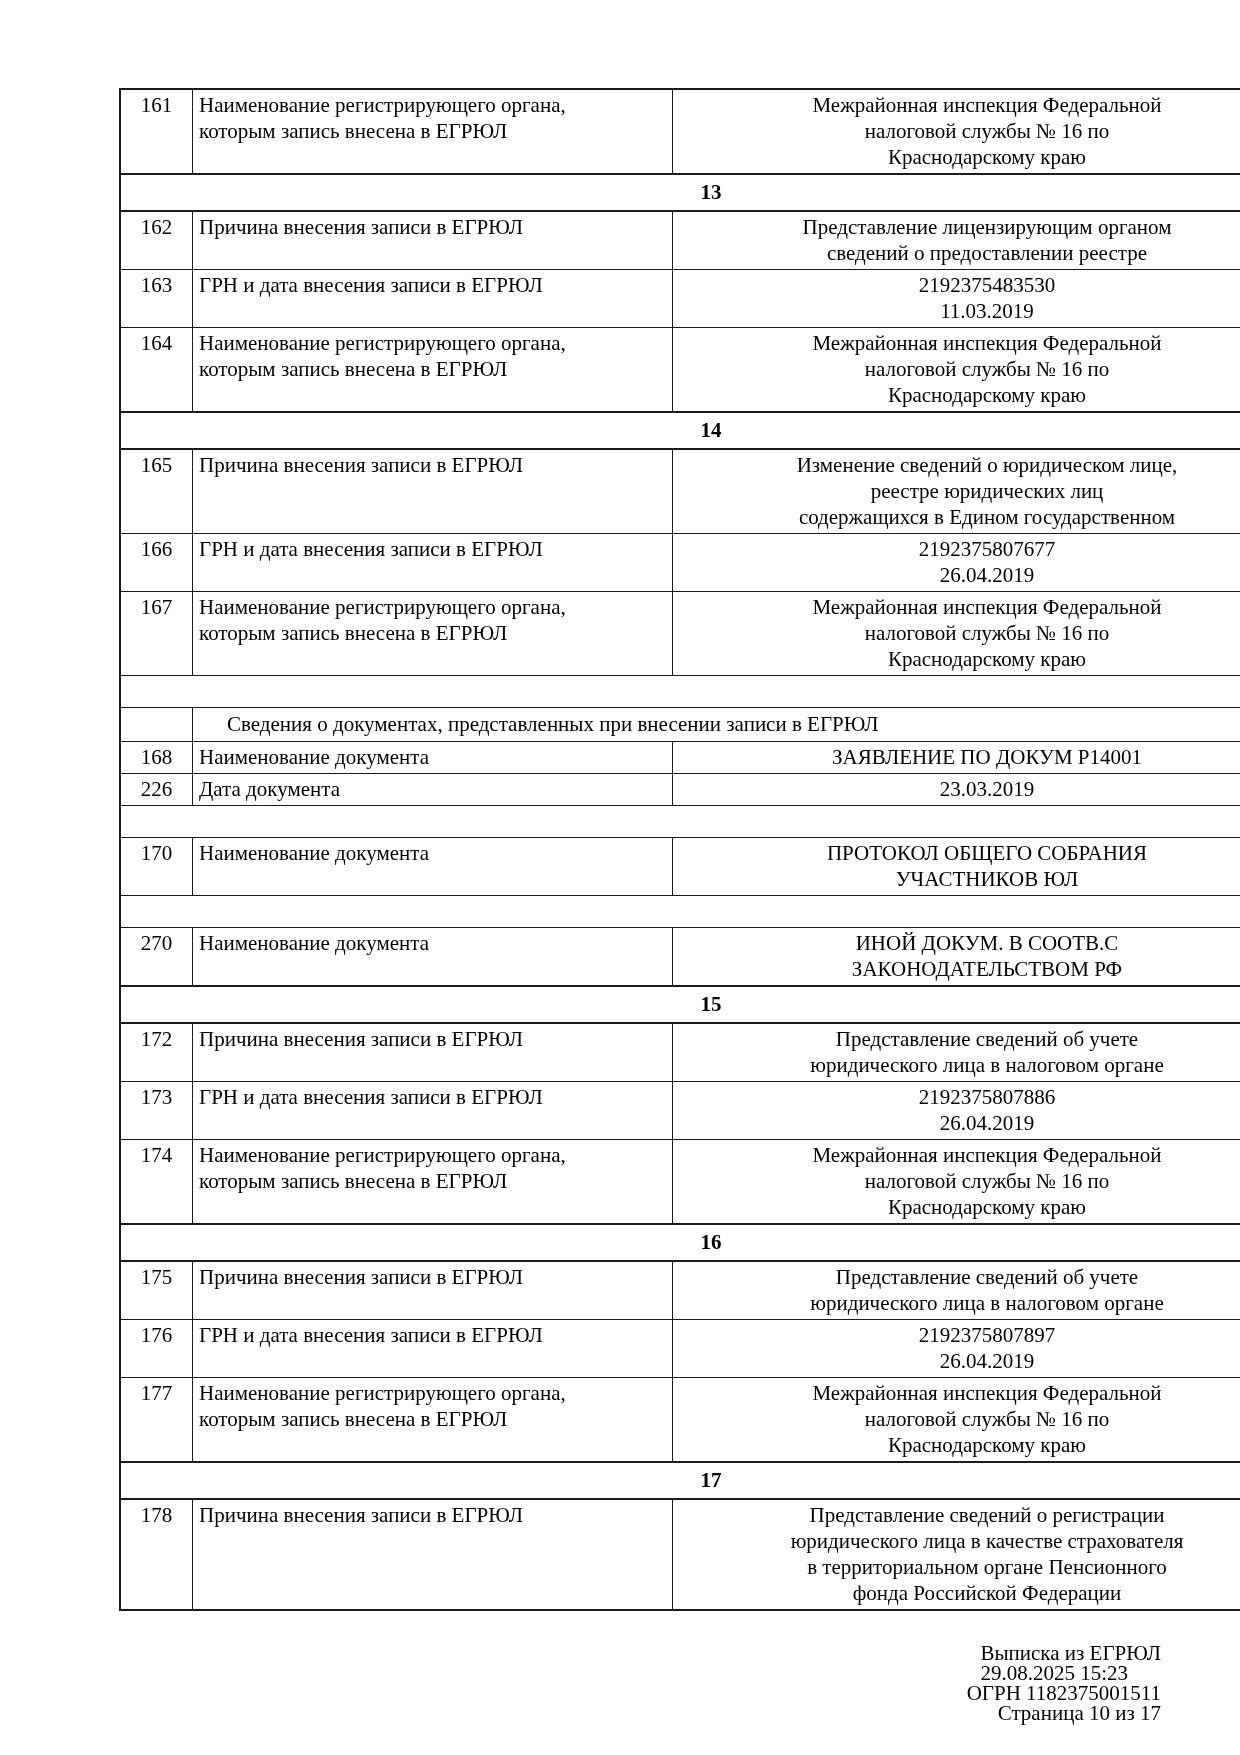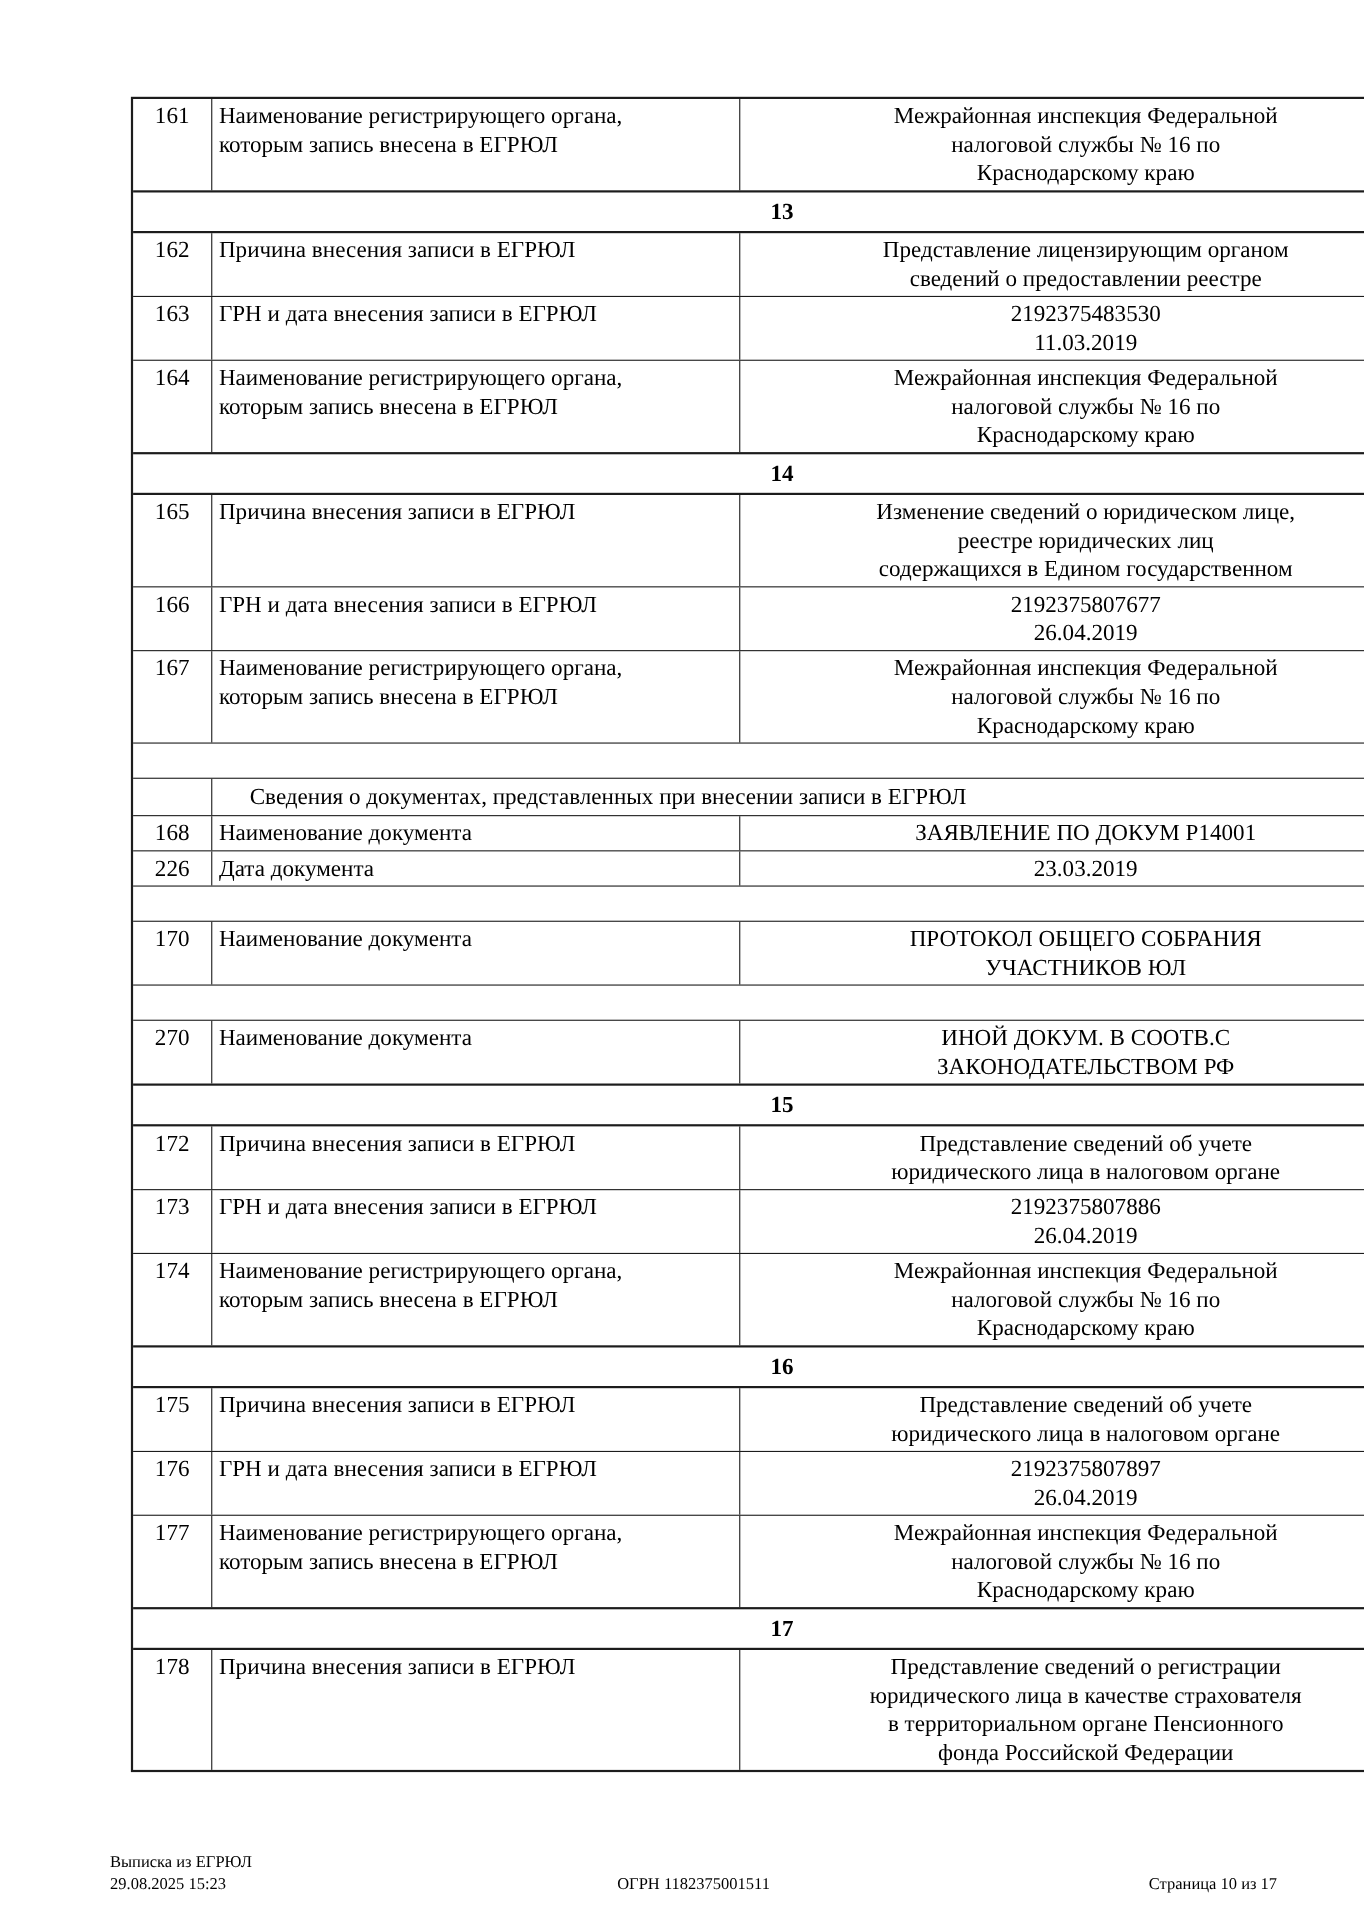--- a/index.html
+++ b/index.html
@@ -37,21 +37,21 @@
     border-right:1px solid var(--border);
   }
   .value{flex:1 1 auto;text-align:center;}
   .section{display:block;text-align:center;padding:4px 0 5px 0;}
   .section-num{font-weight:bold;}
   .spacer{height:32px;}
   .subtext{flex:1 1 auto;padding:3px 6px 4px 6px;white-space:nowrap;margin-left:28px;}
   .footer{
     position:absolute;left:100px;right:79px;bottom:32px;
     display:flex;align-items:flex-end;
-    font-size:15px;line-height:20px;
+    font-size:21px;line-height:20px;flex-direction:column;
   }
   .f-left{flex:1 1 0;text-align:left;}
   .f-center{flex:1 1 0;text-align:center;}
   .f-right{flex:1 1 0;text-align:right;}
 </style>
 </head>
 <body>
 
 <div class="table">
     <div class="row field">

